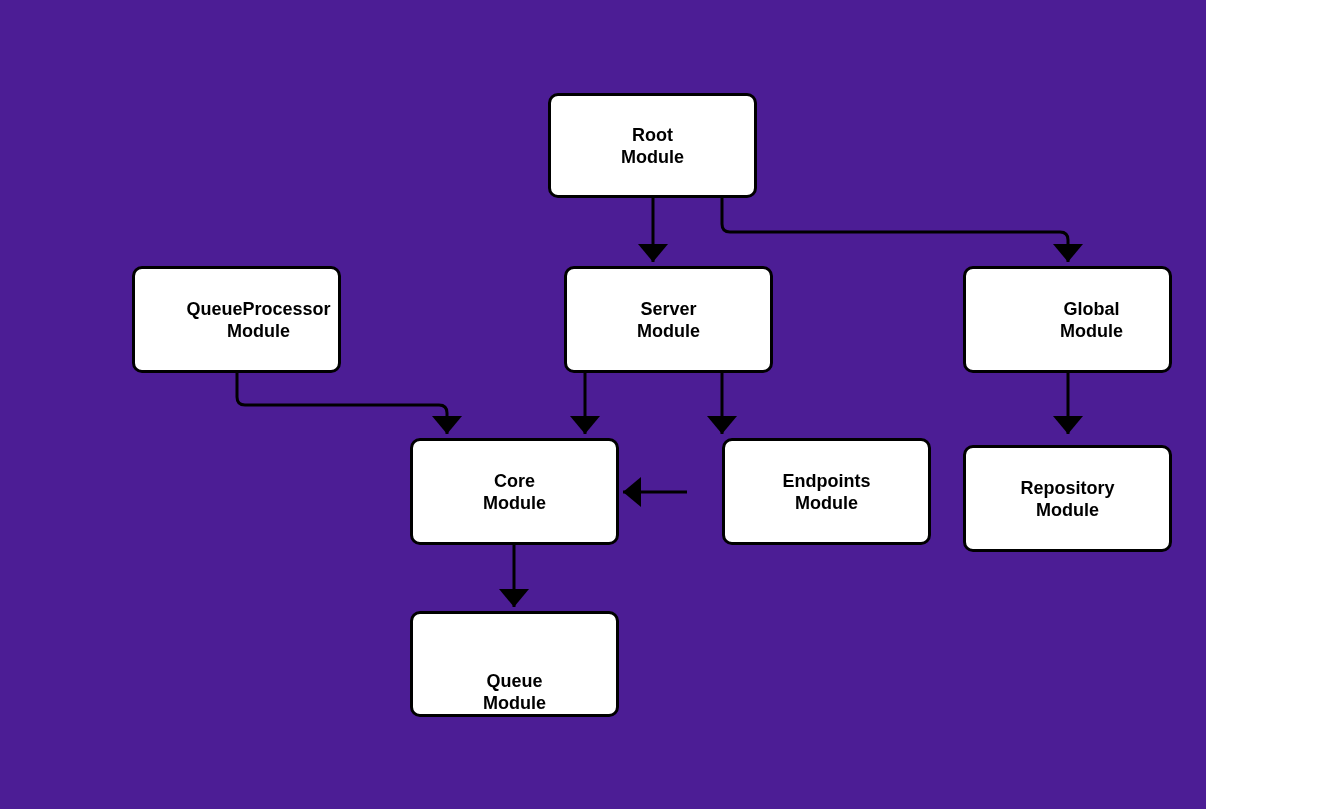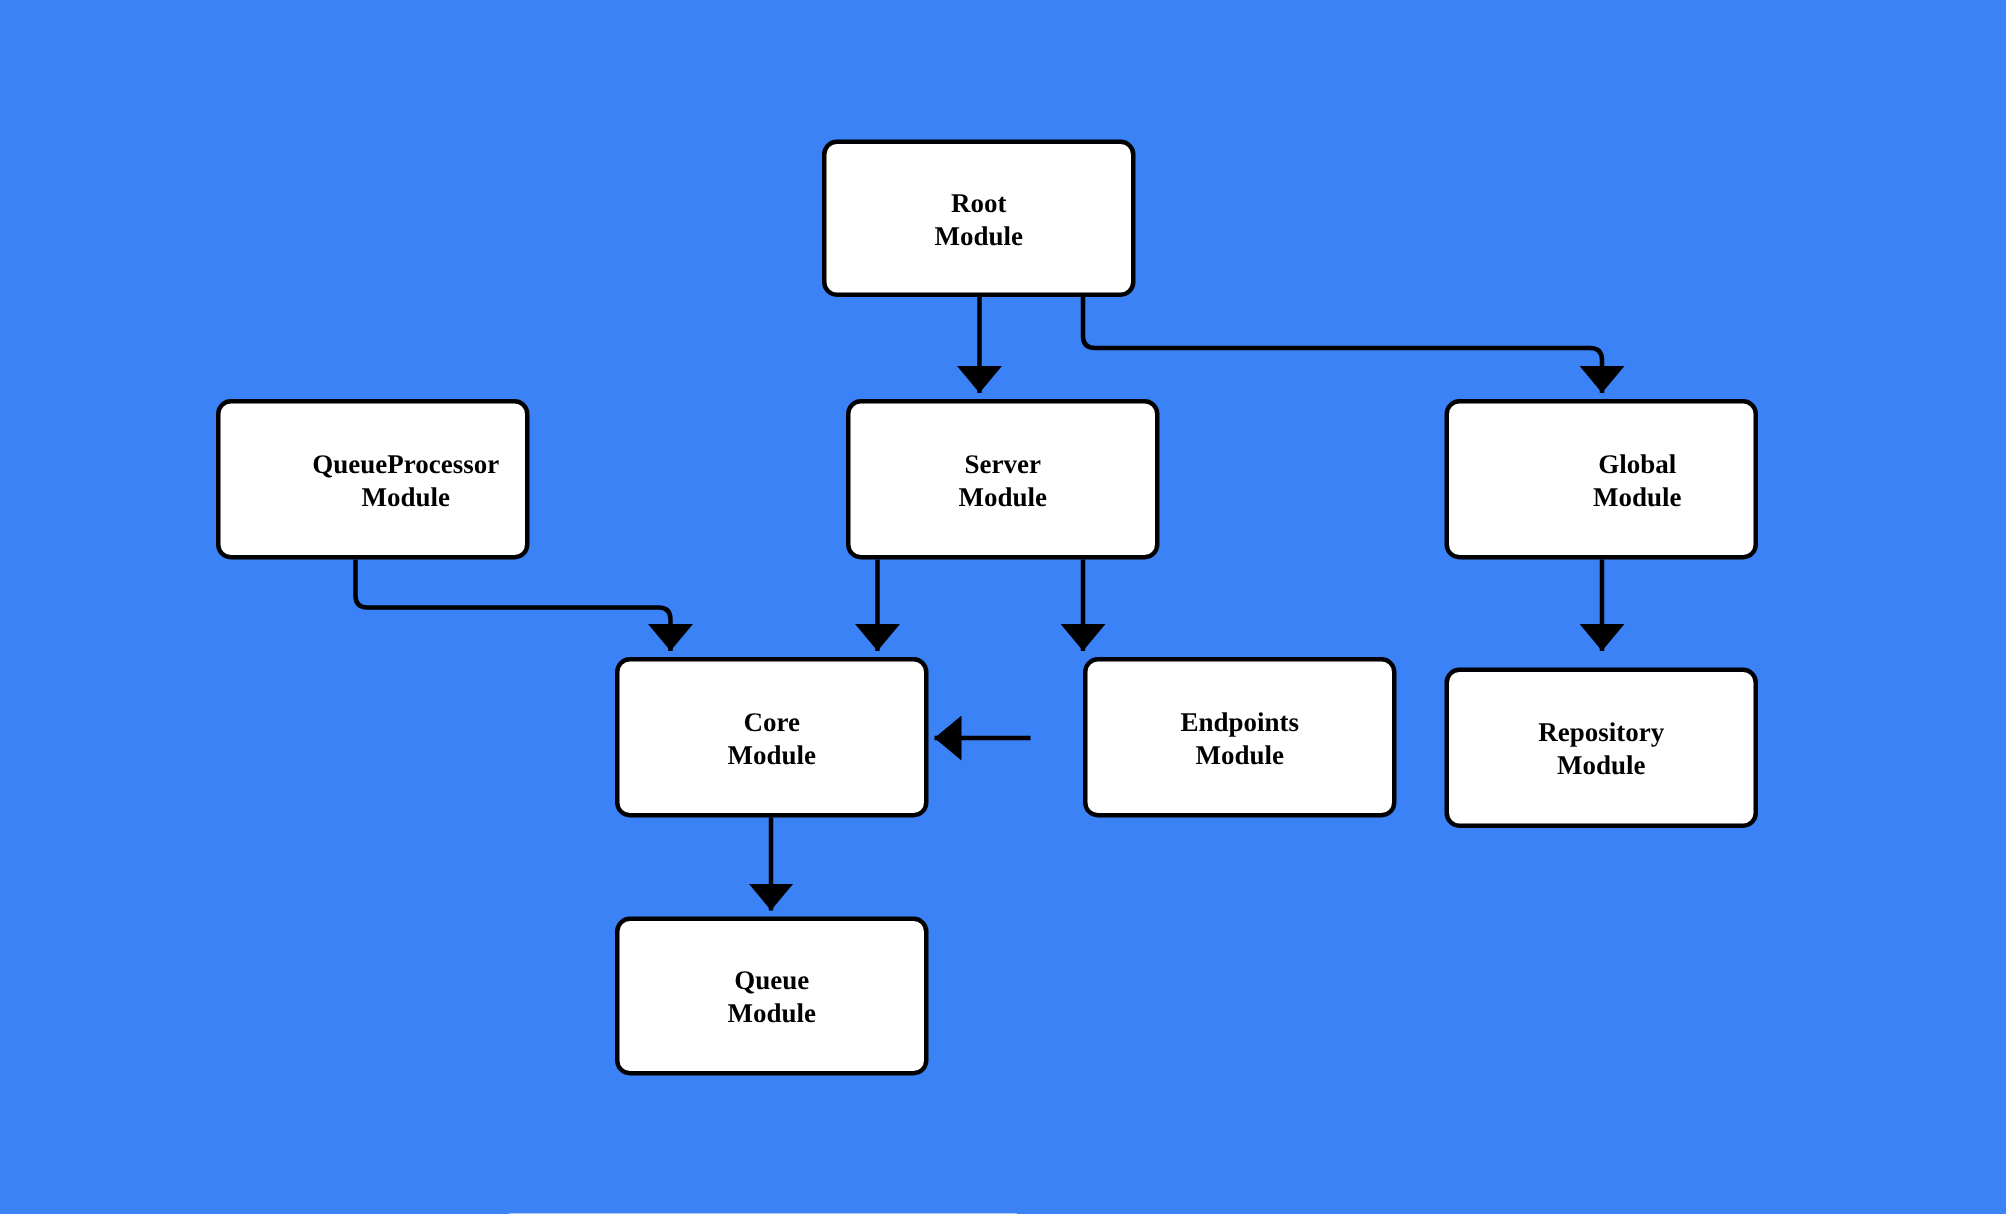--- a/index.html
+++ b/index.html
@@ -2,25 +2,25 @@
 <html><head>
 <meta charset="utf-8">
 <style>
   html, body {
     margin: 0;
     padding: 0;
     background: #ffffff;
   }
   #canvas {
     position: relative;
-    width: 1337px;
+    width: 1206px;
     height: 809px;
-    background: #3b82f6;
+    background: #4c1d95;
     overflow: hidden;
-    font-family: Liberation Serif, serif;
+    font-family: Liberation Sans, sans-serif;
   }
   #edges {
     position: absolute;
     left: 0;
     top: 0;
     width: 1337px;
     height: 809px;
   }
   .node {
     position: absolute;
@@ -35,27 +35,27 @@
   .node .label {
     white-space: pre-line;
     text-align: center;
     font-size: 18px;
     line-height: 22px;
     font-weight: 700;
     color: #000000;
   }
   
   #node-root          { left: 548px; top:  93px; width: 209px; height: 105px; }
-  #node-queueprocessor{ left: 144px; top: 266px; width: 209px; height: 107px; padding-left: 44px; }
+  #node-queueprocessor{ left: 132px; top: 266px; width: 209px; height: 107px; padding-left: 44px; }
   #node-server        { left: 564px; top: 266px; width: 209px; height: 107px; }
   #node-global        { left: 963px; top: 266px; width: 209px; height: 107px; padding-left: 48px; }
   #node-core          { left: 410px; top: 438px; width: 209px; height: 107px; }
   #node-endpoints     { left: 687px; top: 438px; width: 209px; height: 107px; margin-left: 35px; }
   #node-repository    { left: 963px; top: 445px; width: 209px; height: 107px; }
-  #node-queue         { left: 410px; top: 611px; width: 209px; height: 106px; }
+  #node-queue         { left: 410px; top: 611px; width: 209px; height: 106px; align-items: flex-end; }
   .edge {
     fill: none;
     stroke: #000000;
     stroke-width: 3;
   }
 </style>
 </head>
 <body>
 
 <div id="canvas">

